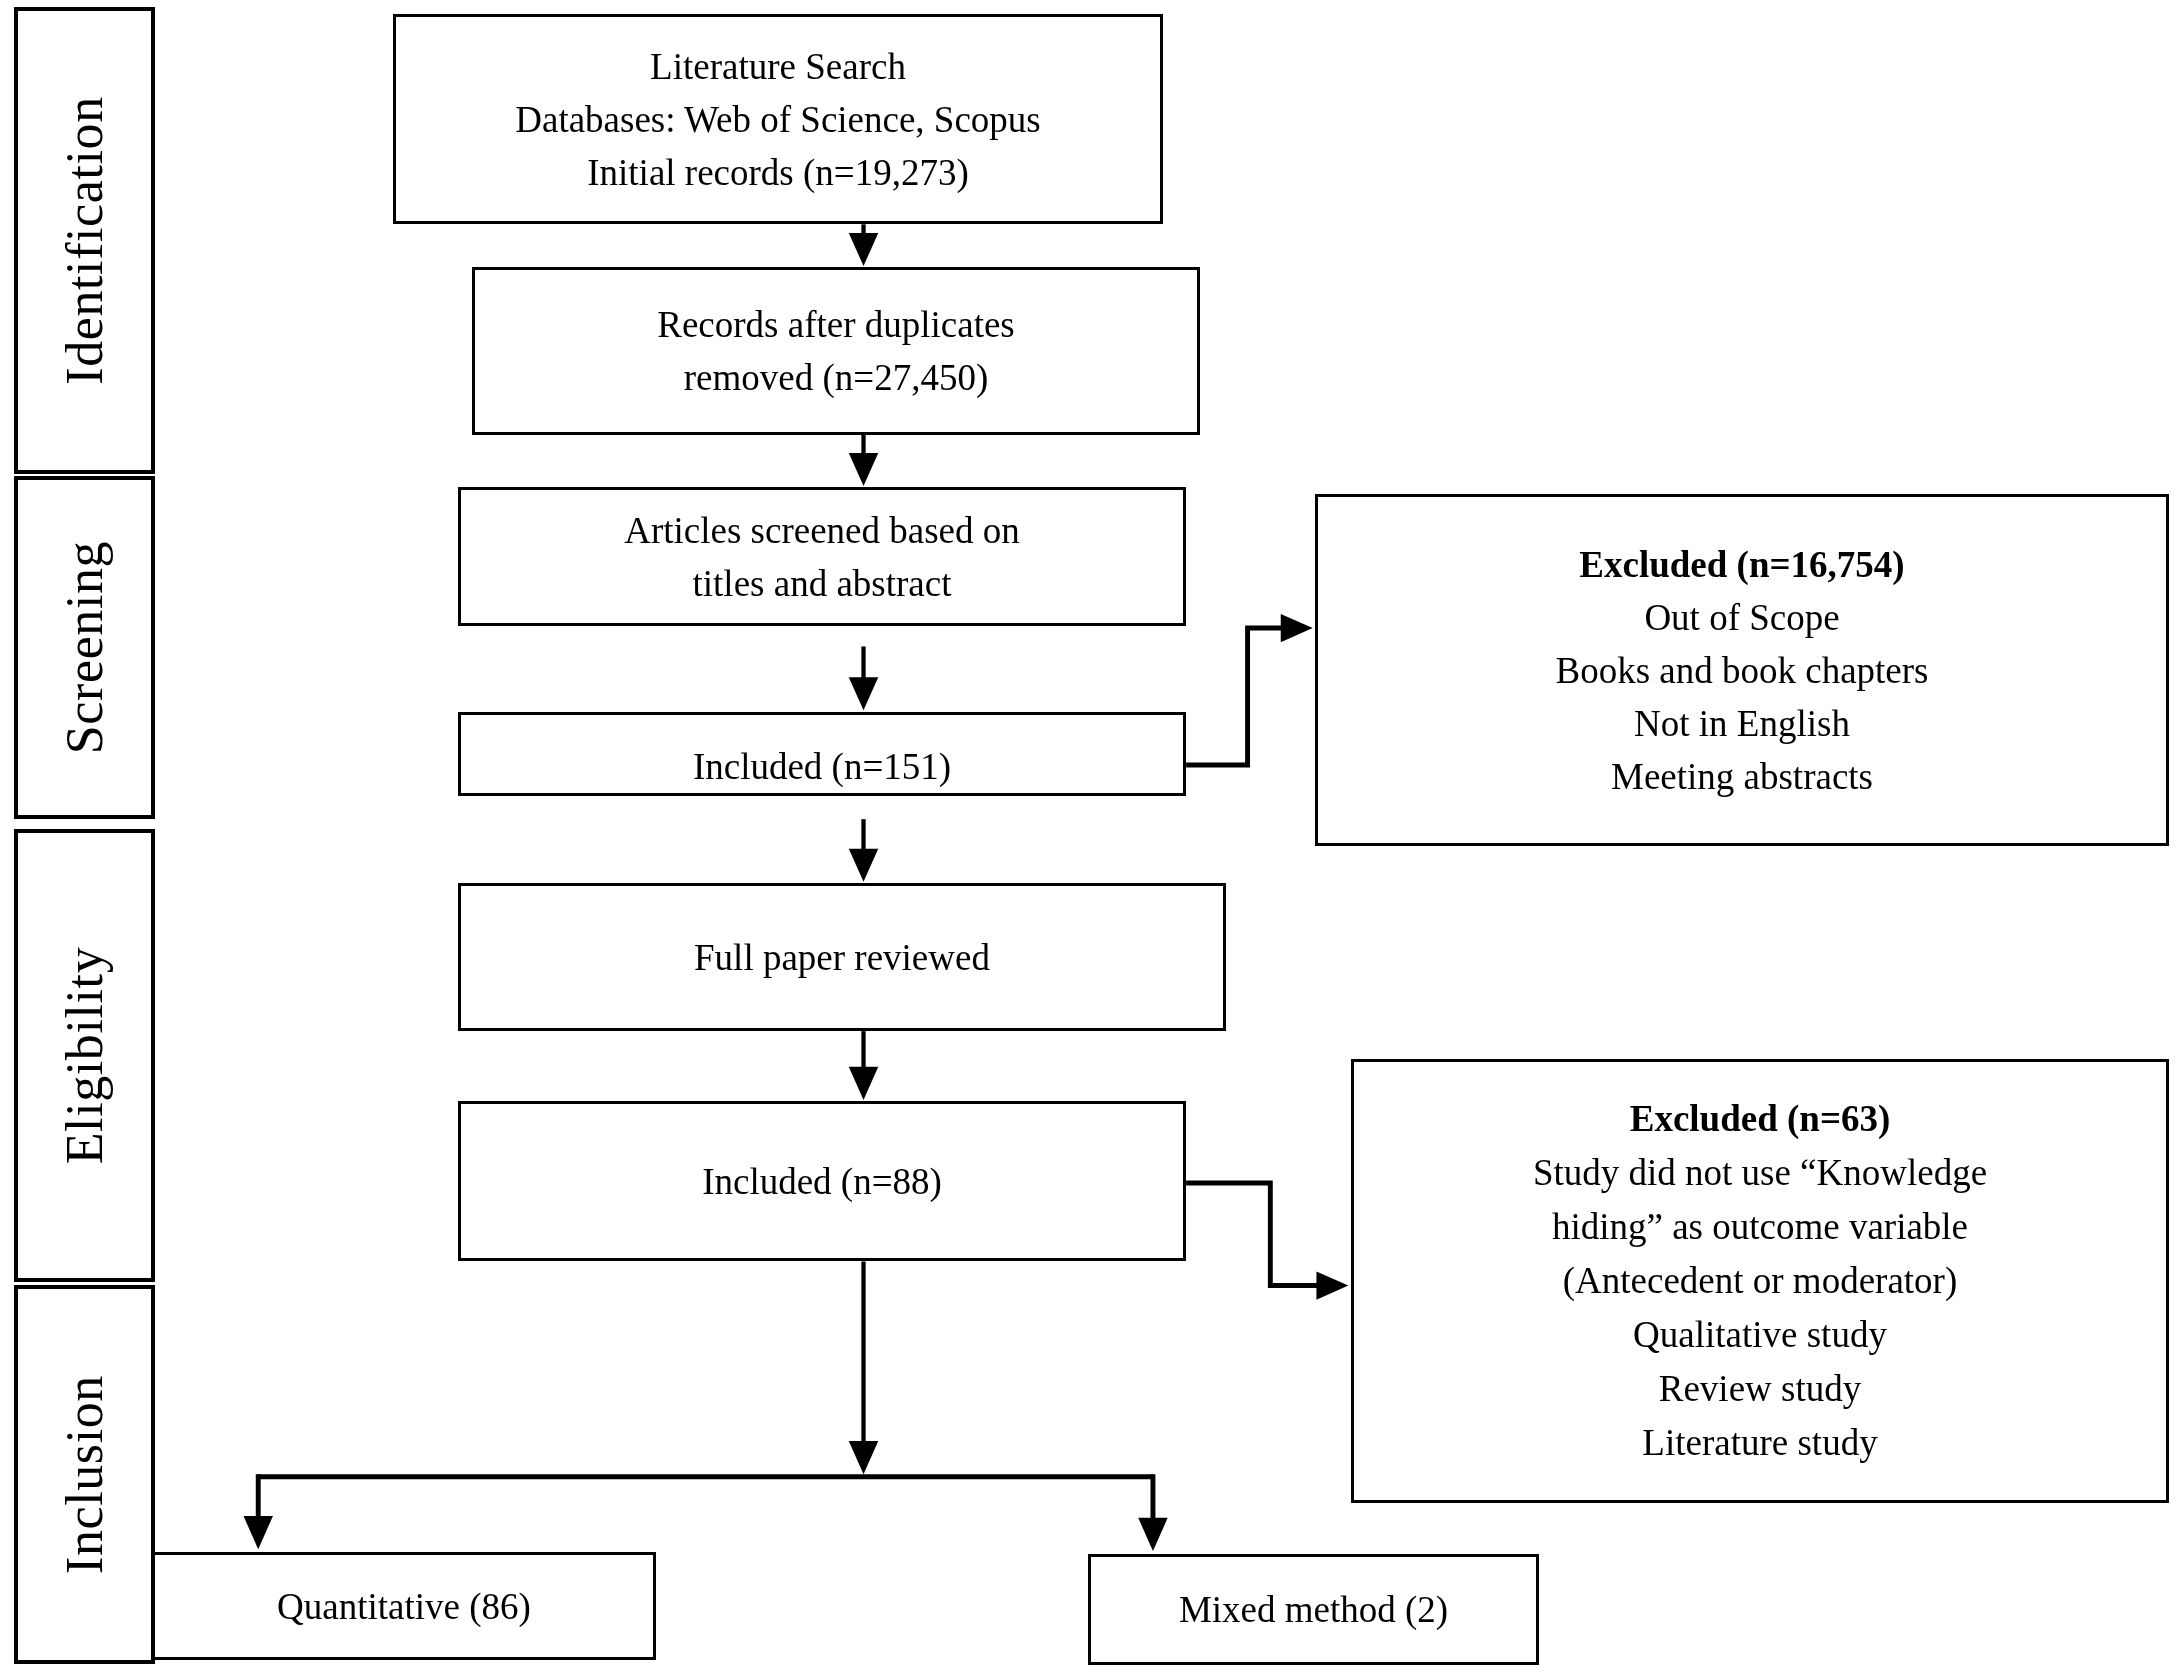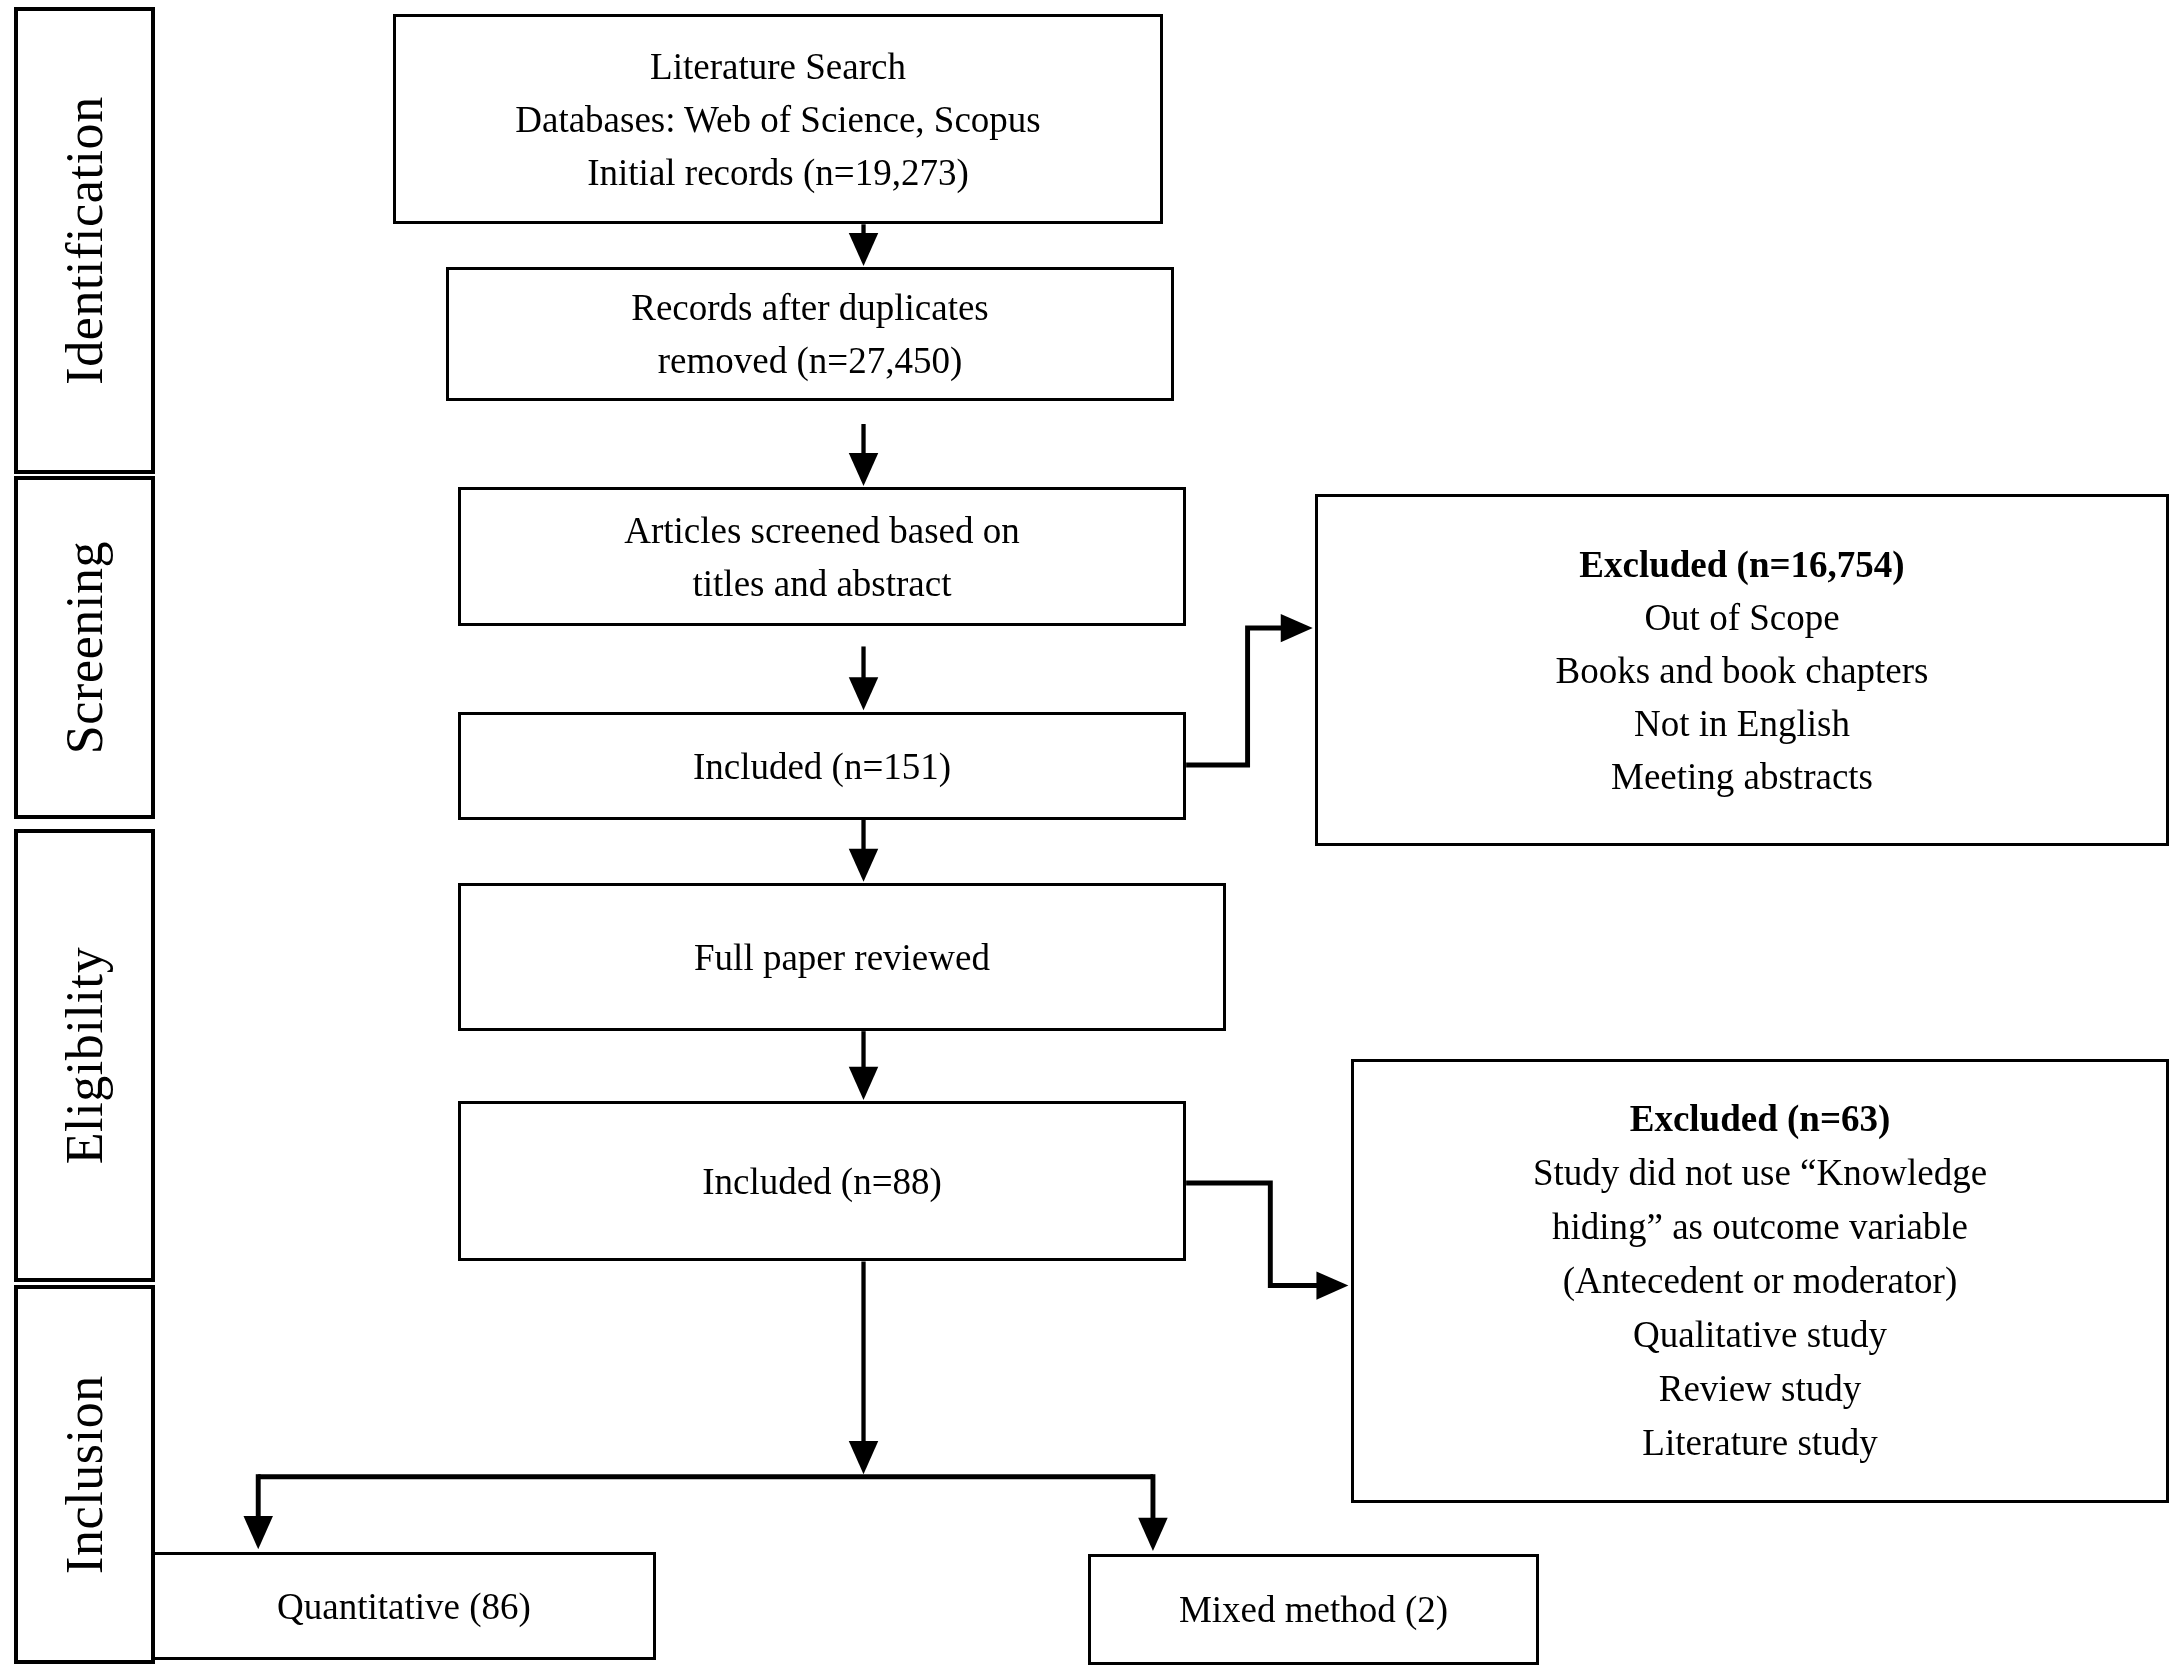--- a/index.html
+++ b/index.html
@@ -36,23 +36,23 @@
     letter-spacing:0.6px;
   }
   .excluded .title{font-weight:bold;}
   svg.connectors{position:absolute;left:0;top:0;width:2183px;height:1677px;pointer-events:none;}
   
   #s1{left:14px;top:6.8px;width:141px;height:467px;}
   #s2{left:14px;top:476px;width:141px;height:343px;}
   #s3{left:14px;top:829px;width:141px;height:453px;}
   #s4{left:14px;top:1285px;width:141px;height:379px;}
   #b1{left:393px;top:14px;width:770px;height:210px;}
-  #b2{left:446px;top:267px;width:728px;height:134px;}
+  #b2{left:472px;top:267px;width:728px;height:168px;}
   #b3{left:458px;top:487px;width:728px;height:139px;}
-  #b4{left:458px;top:712px;width:728px;height:108px;}
+  #b4{left:458px;top:712px;width:728px;height:84px;justify-content:flex-end;}
   #b5{left:458px;top:883px;width:768px;height:148px;}
   #b6{left:458px;top:1101px;width:728px;height:160px;}
   #b7{left:152px;top:1552px;width:504px;height:108px;}
   #b8{left:1088px;top:1554px;width:451px;height:111px;}
   #e1{left:1315px;top:458px;width:854px;height:352px;margin-top:36px;}
   #e2{left:1351px;top:1059px;width:818px;height:444px;line-height:54px;}
 </style>
 </head>
 <body>
 

